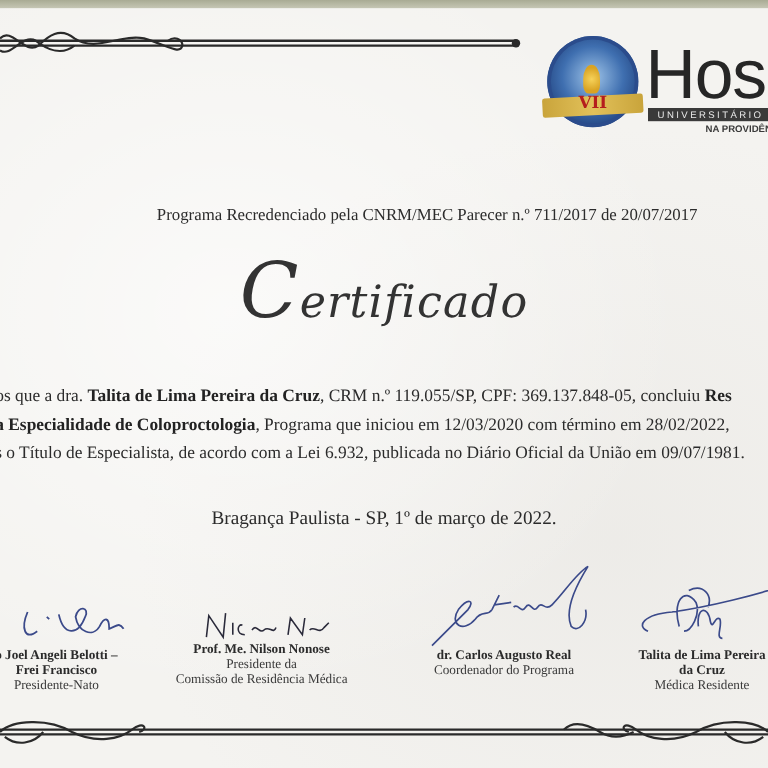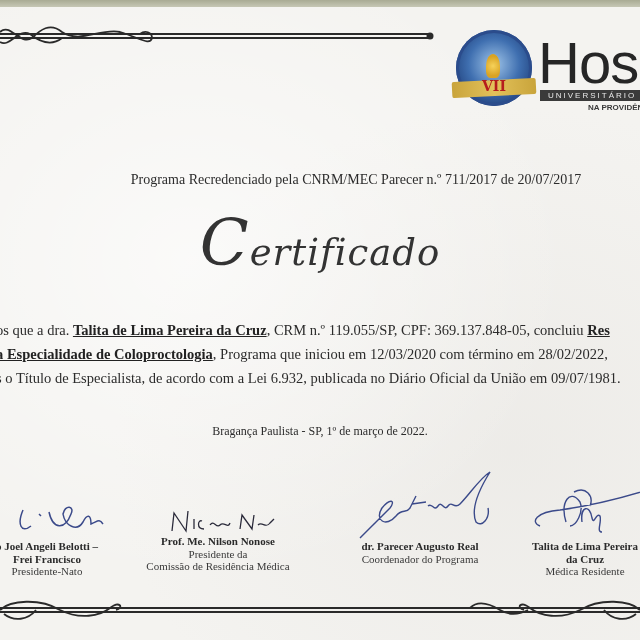--- a/index.html
+++ b/index.html
@@ -68,26 +68,26 @@
     }
     .title {
       position: absolute; left: 0; width: 640px; top: 206px; text-align: center;
       font-family: "DejaVu Serif", serif; font-style: italic; font-size: 37px;
       color: #333; letter-spacing: 1px;
     }
     .title::first-letter { font-size: 64px; }
     .body-line {
       position: absolute; left: 0; white-space: nowrap; font-size: 14.5px; color: #2b2b2b;
     }
-    .body-line b { font-weight: bold; color: #222; text-decoration: underline; }
+    .body-line b { font-weight: bold; color: #222; }
     .l1 { top: 322px; left: -4px; }
     .l2 { top: 346px; left: -4px; }
     .l3 { top: 370px; left: -4px; }
     .place-date {
-      position: absolute; left: 0; width: 640px; top: 424px; text-align: center; font-size: 12px;
+      position: absolute; left: 0; width: 640px; top: 424px; text-align: center; font-size: 16px;
     }
     .sig {
       position: absolute; text-align: center; font-size: 11px; line-height: 12.5px;
     }
     .sig .name { font-weight: bold; }
     .sig .role { color: #3a3a3a; }
     .sig svg { display: block; margin: 0 auto; }
     .sig1 { left: -38px; top: 500px; width: 170px; }
     .sig2 { left: 132px; top: 505px; width: 172px; }
     .sig3 { left: 330px; top: 468px; width: 180px; }
@@ -148,21 +148,21 @@
   </svg>
   <div class="name">Prof. Me. Nilson Nonose</div>
   <div class="role">Presidente da</div>
   <div class="role">Comissão de Residência Médica</div>
 </div>
 
 <div class="sig sig3">
   <svg width="180" height="72" viewBox="0 0 180 72">
     <path d="M30 70 L60 40 C66 32, 60 30, 52 40 C44 52, 56 60, 66 48 C72 40, 76 46, 80 40 L86 28 M82 36 L96 34 M98 38 C102 34, 104 44, 108 38 C112 32, 114 44, 118 38 C122 32, 124 42, 130 36 C140 26, 150 10, 160 4 C150 20, 140 40, 146 54 C152 60, 160 50, 158 40" fill="none" stroke="#3b4a8a" stroke-width="1.4"></path>
   </svg>
-  <div class="name">dr. Parecer Augusto Real</div>
+  <div class="name">dr. Carlos Augusto Real</div>
   <div class="role">Coordenador do Programa</div>
 </div>
 
 <div class="sig sig4">
   <svg width="150" height="58" viewBox="0 0 150 58">
     <path d="M30 44 C20 40, 26 30, 50 28 C80 24, 120 14, 150 4 M56 40 C50 20, 60 6, 70 20 C74 30, 66 44, 60 44 M72 40 C70 24, 80 22, 82 36 C84 44, 86 30, 90 34 C92 40, 86 50, 92 50 M64 10 C76 4, 84 14, 80 24" fill="none" stroke="#3b4a8a" stroke-width="1.4"></path>
   </svg>
   <div class="name">Talita de Lima Pereira</div>
   <div class="name">da Cruz</div>
   <div class="role">Médica Residente</div>

